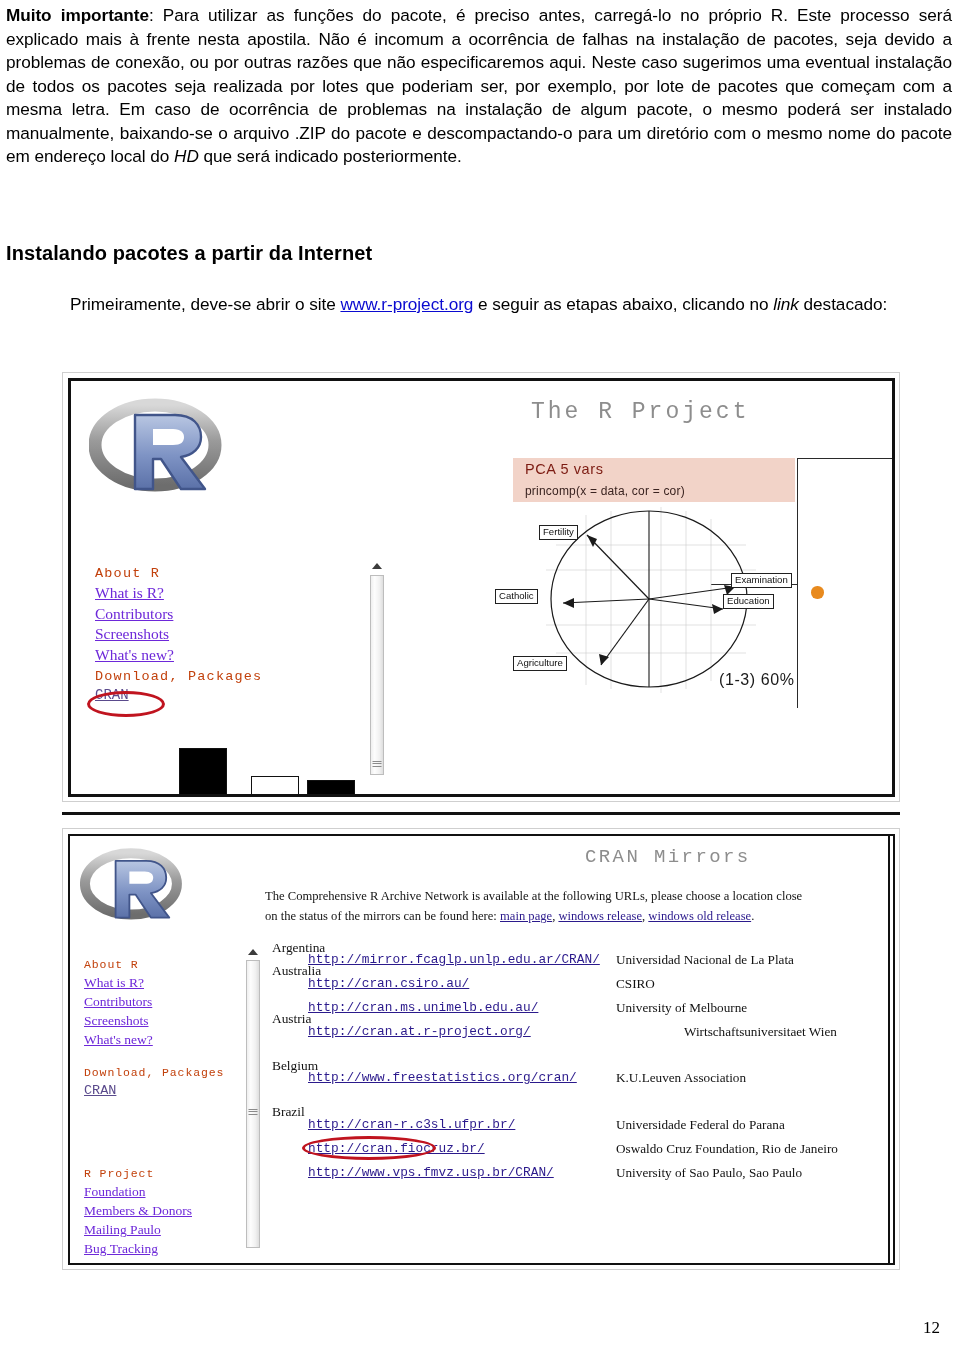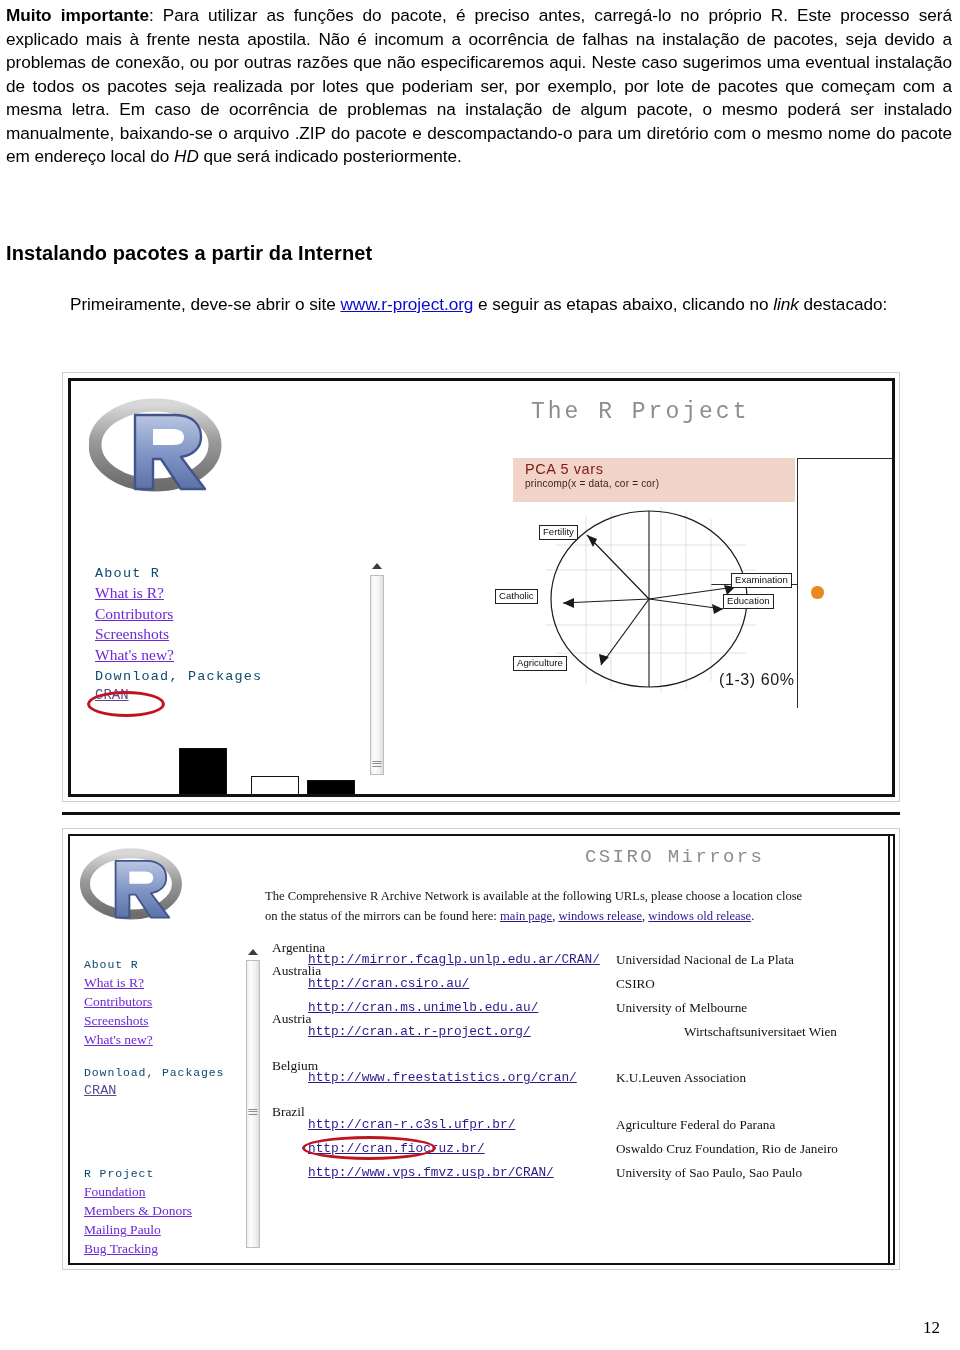--- a/index.html
+++ b/index.html
@@ -72,21 +72,21 @@
   #shot1 { left:62px; top:372px; width:838px; height:430px; }
   #shot1 .shot-inner { border-width:3px; }
 
   
   .rlogo { position:absolute; }
 
   .nav-block { position:absolute; font-size:13px; }
   .nav-head {
     font-family:"Liberation Mono", monospace;
     font-size:13.5px;
-    color:#0c4a6e;
+    color:#c2410c;
     letter-spacing:1.2px;
     white-space:nowrap;
     margin-bottom:2px;
   }
   .nav-link {
     display:block;
     font-family:"Liberation Serif", serif;
     font-size:15.5px;
     color:#6d28d9;
     text-decoration:underline;
@@ -138,24 +138,24 @@
     position:absolute;
     background:#f2d3c8;
     padding:3px 0 3px 12px;
   }
   .pca-title {
     font-size:14.5px;
     color:#7c1b12;
     letter-spacing:0.6px;
   }
   .pca-sub {
-    font-size:10px;
+    font-size:12px;
     color:#3a2320;
     letter-spacing:0.2px;
-    margin-top:1px;
+    margin-top:7px;
   }
 
   .pca-pct {
     position:absolute;
     font-size:16px;
     color:#1a1a1a;
     letter-spacing:0.6px;
     white-space:nowrap;
   }
 
@@ -367,21 +367,21 @@
             <stop offset="55%" stop-color="#7e93c4"></stop>
           <stop offset="100%" stop-color="#5b71a8"></stop>
         </linearGradient>
       </defs>
       <ellipse cx="66" cy="52" rx="60" ry="40" fill="none" stroke="url(#g2ring)" stroke-width="13"></ellipse>
       <ellipse cx="66" cy="52" rx="47" ry="29" fill="#ffffff"></ellipse>
       <path d="M46 96 L46 22 L86 22 C104 22 112 32 112 44 C112 55 104 62 92 64 L116 96 L92 96 L72 66 L64 66 L64 96 Z" fill="url(#g2r)" stroke="#41558a" stroke-width="2.4" stroke-linejoin="round"></path>
       <path d="M64 36 L84 36 C92 36 95 40 95 44 C95 49 92 52 84 52 L64 52 Z" fill="#ffffff"></path>
     </svg>
 
-    <div class="site-title" style="left:515px; top:10px; font-size:19px; letter-spacing:2.4px;">CSIRO Mirrors</div>
+    <div class="site-title" style="left:515px; top:10px; font-size:19px; letter-spacing:2.4px;">CRAN Mirrors</div>
 
     <div class="mirror-intro" style="left:195px; top:50px;">The Comprehensive R Archive Network is available at the following URLs, please choose a location close</div>
     <div class="mirror-intro" style="left:195px; top:70px;">
       <span>on the status of the mirrors can be found here: </span><a href="#">main page</a>, <a href="#">windows release</a>, <a href="#">windows old release</a><span>.</span>
     </div>
 
     <div class="nav-block" style="left:14px; top:122px;">
       <div class="nav-head" style="font-size:11.5px;letter-spacing:0.9px;">About R</div>
       <a class="nav-link small" href="#">What is R?</a>
       <a class="nav-link small" href="#">Contributors</a>
@@ -425,20 +425,20 @@
     <a class="mirror-url" href="#" style="left:238px; top:305px;">http://cran.fiocruz.br/</a>
     <a class="mirror-url" href="#" style="left:238px; top:329px;">http://www.vps.fmvz.usp.br/CRAN/</a>
 
     <div class="red-ellipse" style="left:232px; top:300px; width:134px; height:24px;"></div>
 
     <div class="mirror-inst" style="left:546px; top:116px;">Universidad Nacional de La Plata</div>
     <div class="mirror-inst" style="left:546px; top:140px;">CSIRO</div>
     <div class="mirror-inst" style="left:546px; top:164px;">University of Melbourne</div>
     <div class="mirror-inst" style="left:576px; top:188px;margin-left:38px;">Wirtschaftsuniversitaet Wien</div>
     <div class="mirror-inst" style="left:546px; top:234px;">K.U.Leuven Association</div>
-    <div class="mirror-inst" style="left:546px; top:281px;">Agriculture Federal do Parana</div>
+    <div class="mirror-inst" style="left:546px; top:281px;">Universidade Federal do Parana</div>
     <div class="mirror-inst" style="left:546px; top:305px;">Oswaldo Cruz Foundation, Rio de Janeiro</div>
     <div class="mirror-inst" style="left:546px; top:329px;">University of Sao Paulo, Sao Paulo</div>
 
   </div>
 </div>
 
 <div class="page-number">12</div>
 
 </body></html>

